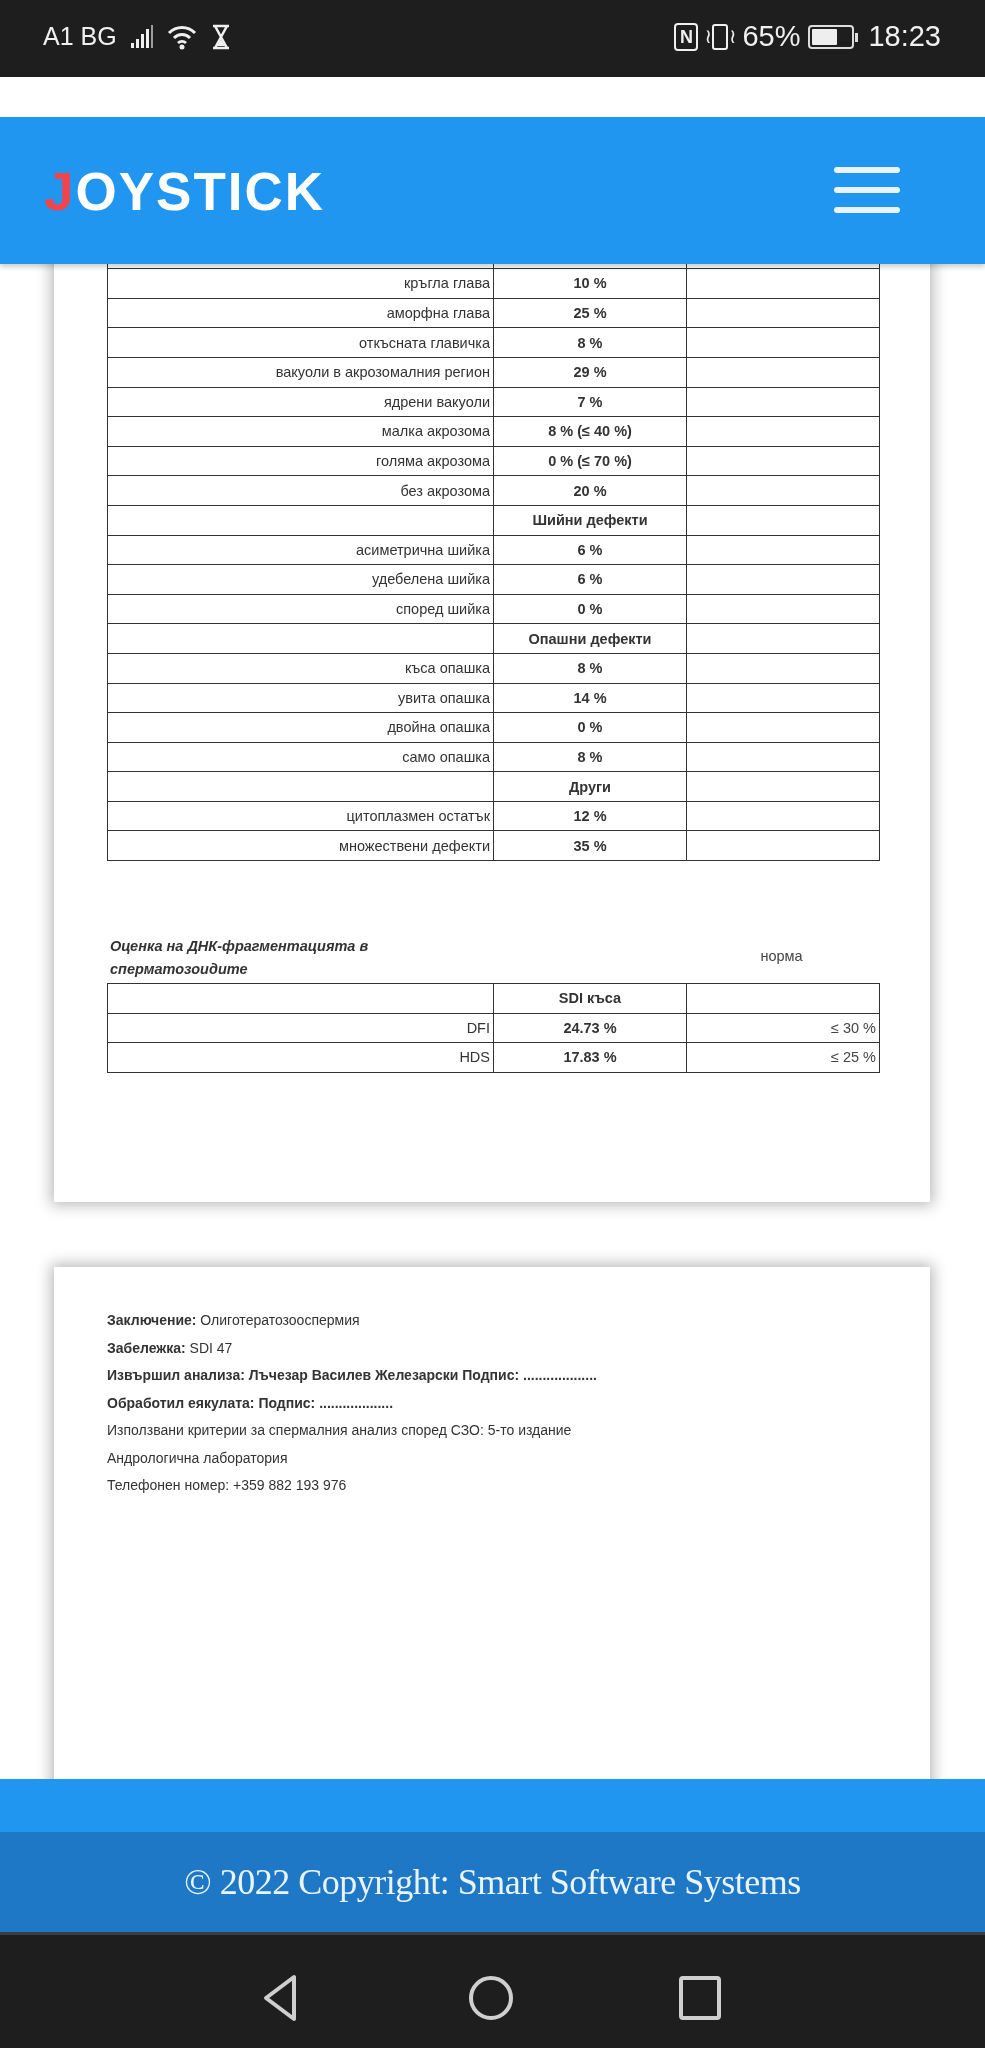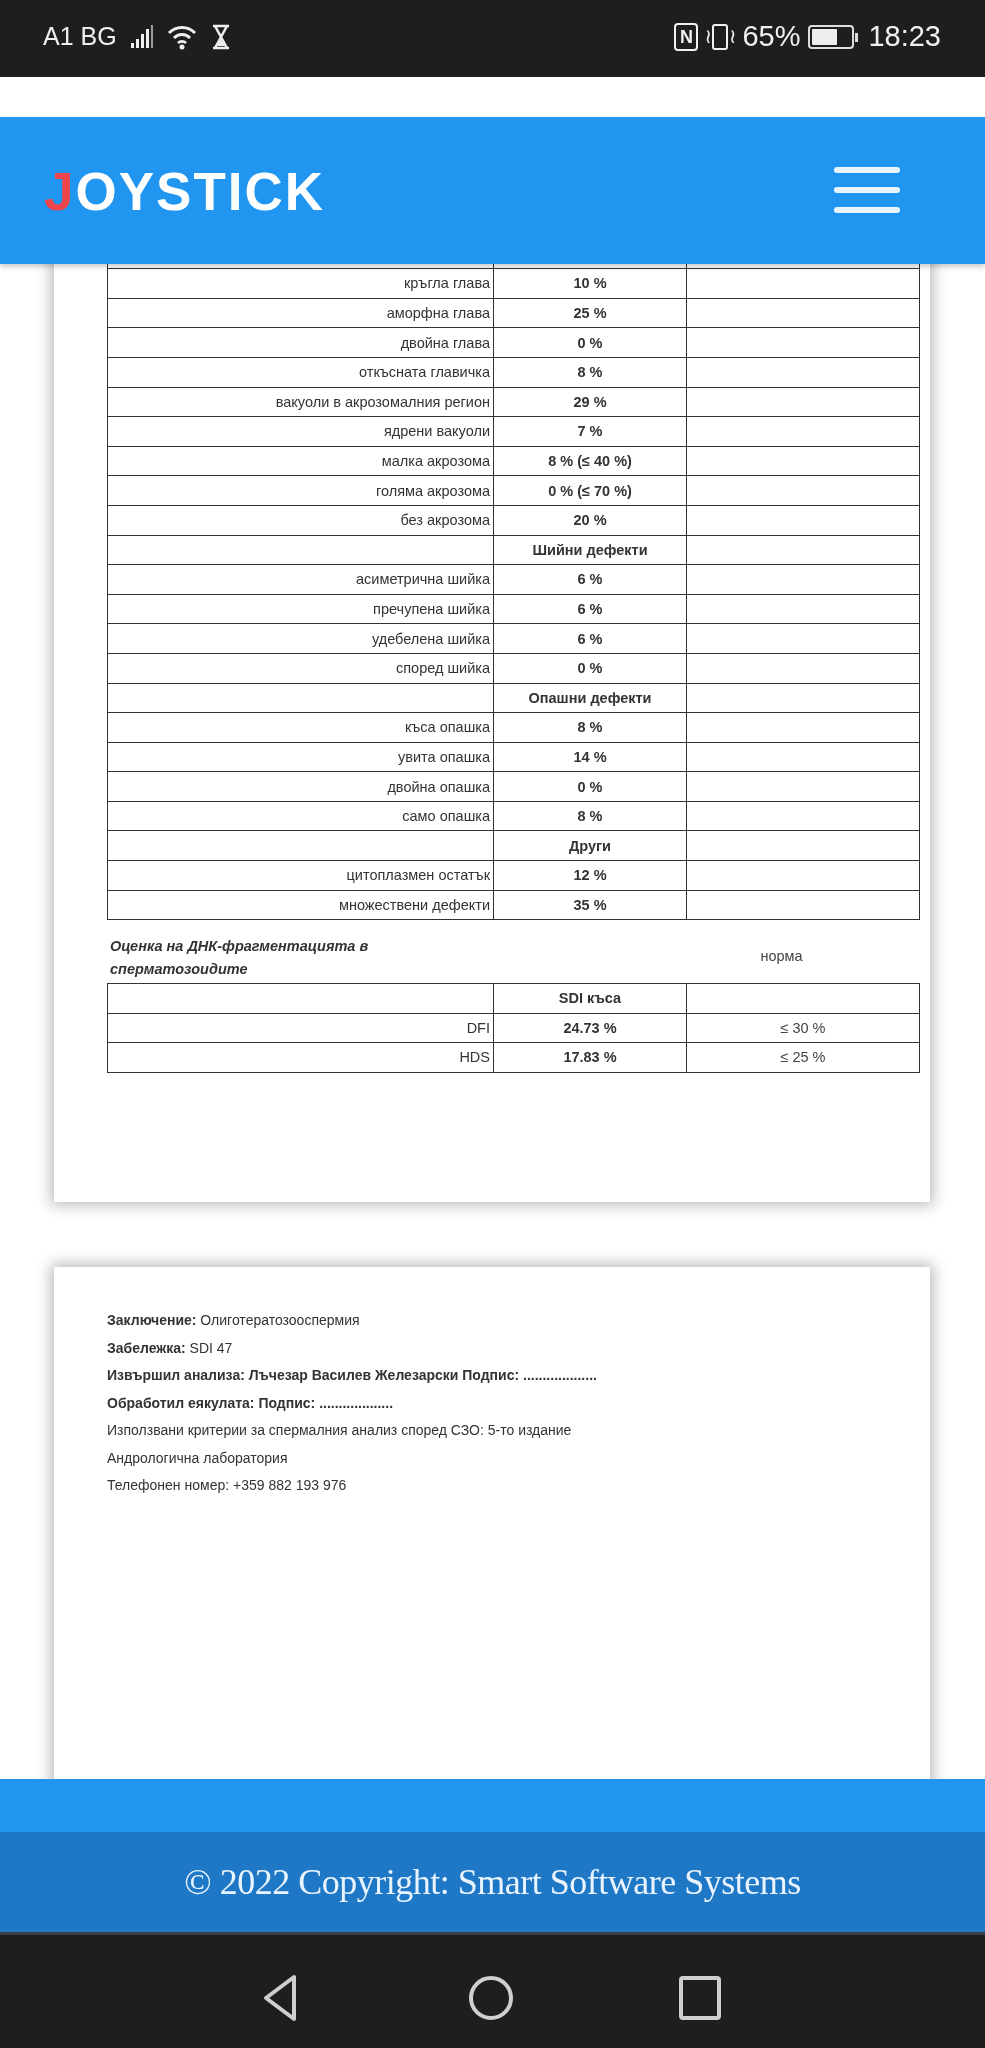--- a/index.html
+++ b/index.html
@@ -30,21 +30,21 @@
   
   .viewer { position: absolute; left: 0; top: 224px; width: 985px; height: 1556px; background: #ffffff; }
   .page { position: absolute; background: #fff; box-shadow: 0 0 14px 3px rgba(0,0,0,0.28); }
   .page1 { left: 54px; top: 160px; width: 876px; height: 1042px; }
   .page2 { left: 54px; top: 1267px; width: 876px; height: 600px; }
 
   table.grid { position: absolute; border-collapse: collapse; font-size: 14.5px; }
   table.grid td { border: 1.5px solid #333; height: 29.6px; padding: 0 3px; vertical-align: middle; }
   td.lbl { width: 386px; text-align: right; color: #333; }
   td.val { width: 193px; text-align: center; font-weight: bold; color: #333; }
-  td.norm { width: 233px; text-align: center; color: #444; border-radius: 10px; }
+  td.norm { width: 193px; text-align: right; color: #444; border-radius: 10px; }
 
   .t1 { left: 107px; top: 209px; padding-left: 28px; }
   .dna-title { position: absolute; left: 110px; top: 935px; font-size: 14.5px; font-weight: bold; font-style: italic; color: #333; line-height: 23px; width: 320px; }
   .dna-norm { position: absolute; left: 700px; top: 948px; width: 163px; text-align: center; font-size: 14.5px; color: #444; }
   .t2 { left: 107px; top: 983px; }
 
   .p2text { position: absolute; left: 107px; top: 1307px; font-size: 14px; color: #333; }
   .p2text div { height: 27.5px; line-height: 27.5px; }
   .p2text b { font-weight: bold; }
 
@@ -122,25 +122,20 @@
         <td class="lbl">кръгла глава</td>
         <td class="val">10 %</td>
         <td class="norm"></td>
       </tr>
       <tr>
         <td class="lbl">аморфна глава</td>
         <td class="val">25 %</td>
         <td class="norm"></td>
       </tr>
       <tr>
-        <td class="lbl">двойна глава</td>
-        <td class="val">0 %</td>
-        <td class="norm"></td>
-      </tr>
-      <tr>
         <td class="lbl">откъсната главичка</td>
         <td class="val">8 %</td>
         <td class="norm"></td>
       </tr>
       <tr>
         <td class="lbl">вакуоли в акрозомалния регион</td>
         <td class="val">29 %</td>
         <td class="norm"></td>
       </tr>
       <tr>
@@ -163,25 +158,20 @@
         <td class="val">20 %</td>
         <td class="norm"></td>
       </tr>
       <tr>
         <td class="lbl"></td>
         <td class="val">Шийни дефекти</td>
         <td class="norm"></td>
       </tr>
       <tr>
         <td class="lbl">асиметрична шийка</td>
-        <td class="val">6 %</td>
-        <td class="norm"></td>
-      </tr>
-      <tr>
-        <td class="lbl">пречупена шийка</td>
         <td class="val">6 %</td>
         <td class="norm"></td>
       </tr>
       <tr>
         <td class="lbl">удебелена шийка</td>
         <td class="val">6 %</td>
         <td class="norm"></td>
       </tr>
       <tr>
         <td class="lbl">според шийка</td>

